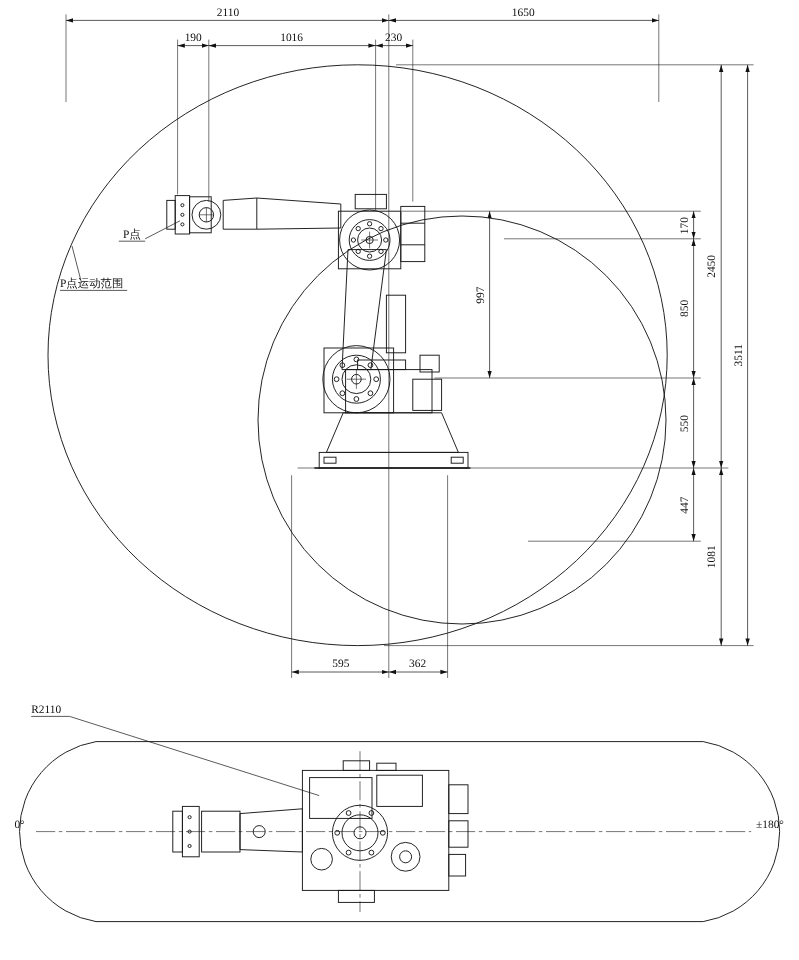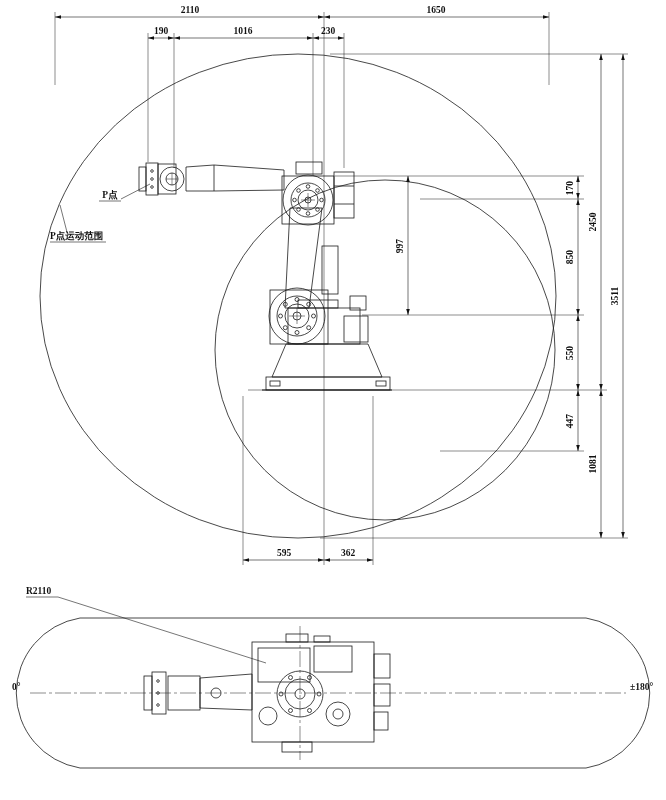--- a/index.html
+++ b/index.html
@@ -1,16 +1,16 @@
 <!DOCTYPE html>
 <html><head>
 <meta charset="utf-8">
 <style>
   html,body{margin:0;padding:0;background:#ffffff;}
-  .page{width:666px;height:800px;background:#ffffff;position:relative;overflow:hidden;font-weight:bold;}
+  .page{width:666px;height:800px;background:#ffffff;position:relative;overflow:hidden;}
   svg{display:block;}
   .ln{fill:none;stroke:#1a1a1a;stroke-width:0.8;}
   .ln2{fill:none;stroke:#1a1a1a;stroke-width:1.1;}
   .xl{fill:none;stroke:#1a1a1a;stroke-width:0.5;}
   .dl{fill:none;stroke:#1a1a1a;stroke-width:0.6;marker-start:url(#ar);marker-end:url(#ar);}
   .ldr{fill:none;stroke:#1a1a1a;stroke-width:0.6;}
   .cl{fill:none;stroke:#1a1a1a;stroke-width:0.5;stroke-dasharray:16 3 3 3;}
   .dt{font-family:"Liberation Serif",serif;font-size:9.5px;fill:#111;text-anchor:middle;}
   .lt{font-family:"Liberation Serif",serif;font-size:9.5px;fill:#111;text-anchor:start;}
 </style>

